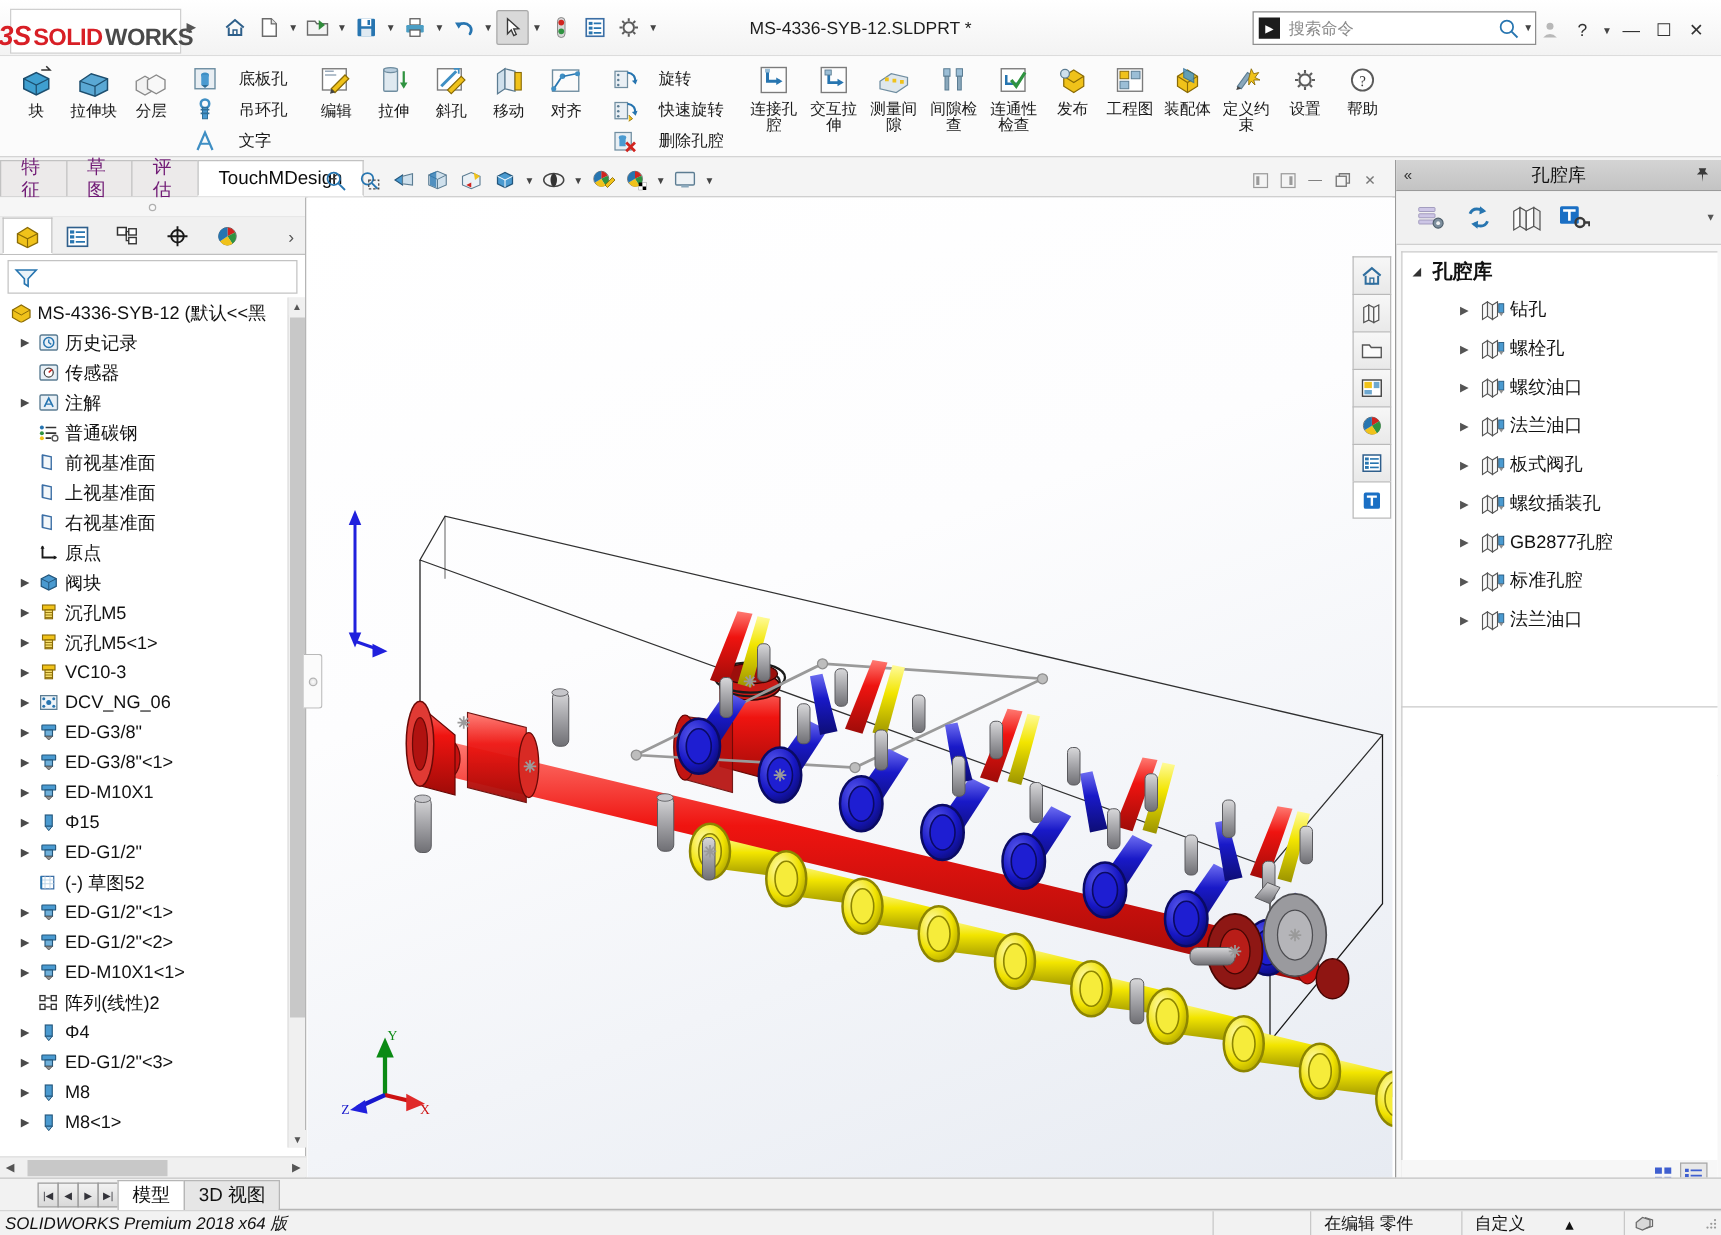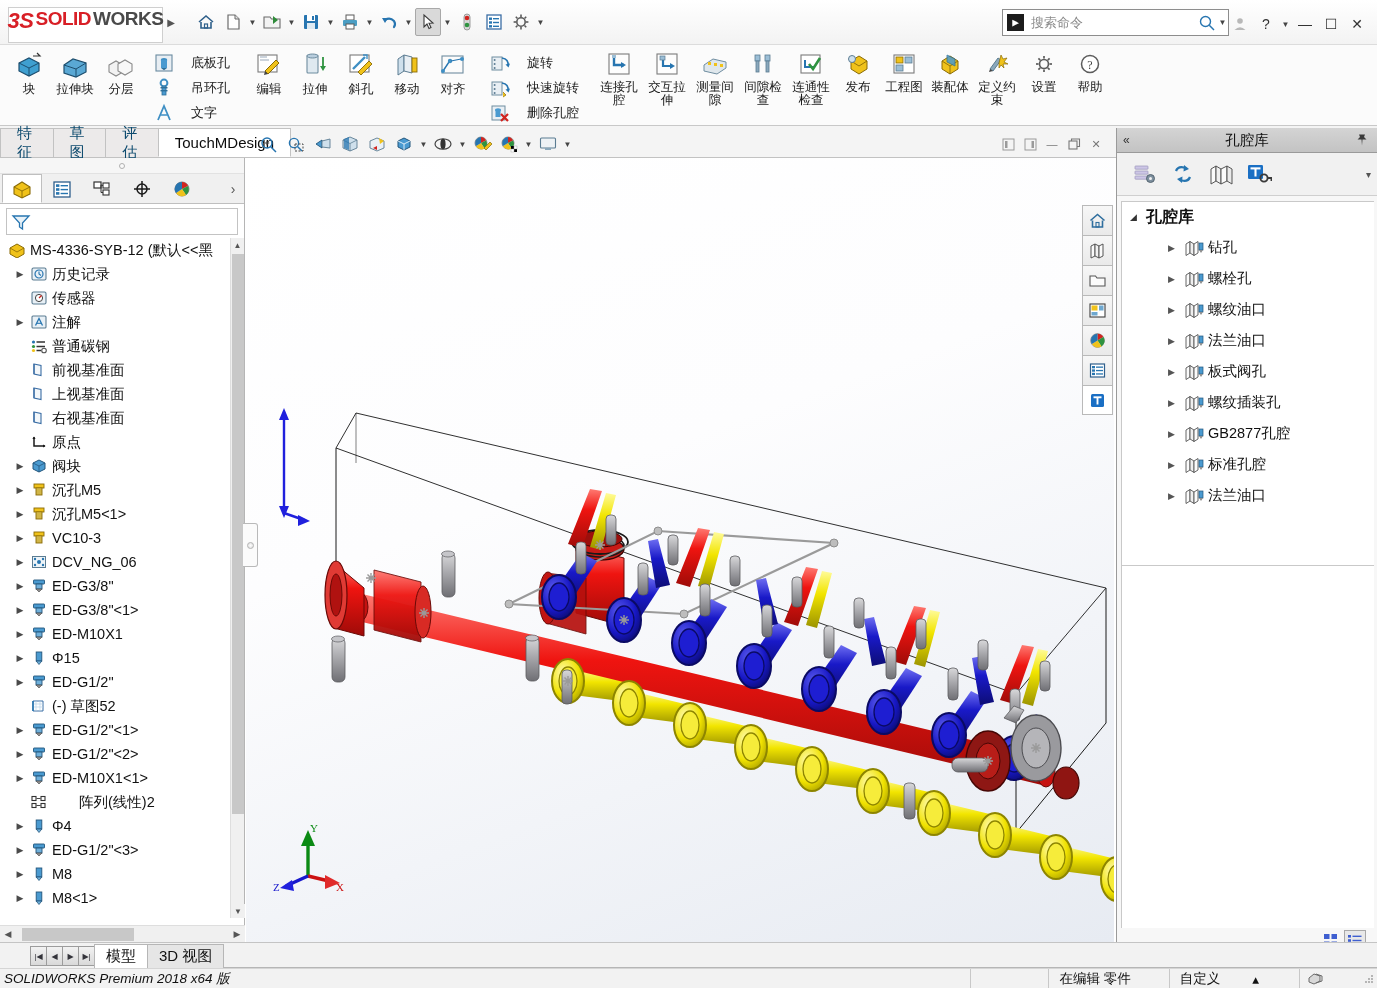--- a/index.html
+++ b/index.html
@@ -14,23 +14,23 @@
   #app { position:relative; width:1377px; height:988px; }
 
   
   .titlebar {
     position:absolute; left:0; top:0; width:1377px; height:45px;
     background: linear-gradient(#ffffff,#f3f3f3);
     border-bottom:1px solid #dcdcdc;
     display:flex; align-items:center;
   }
   .sw-logo {
-    width:155px; height:36px; margin-left:8px; margin-top:6px;
+    width:137px; height:36px; margin-left:8px; margin-top:6px;
     border:1px solid #cfcfcf; background:#fff;
-    display:flex; align-items:flex-start; justify-content:center; gap:2px;
+    display:flex; align-items:flex-end; justify-content:center; gap:2px;
     font-weight:bold; font-size:19px; letter-spacing:-0.5px;
   }
   .sw-logo .ds { color:#d81f26; font-style:italic; font-size:22px; font-weight:900;}
   .sw-logo .solid { color:#d81f26; }
   .sw-logo .works { color:#4a4a4a; }
   .logo-arrow { width:16px; text-align:center; color:#555; font-size:10px; }
   .tb-icons { display:flex; align-items:center; gap:1px; margin-left:14px; }
   .tb-btn {
     width:26px;height:28px;display:flex;align-items:center;justify-content:center;
     border:1px solid transparent; border-radius:2px;
@@ -80,21 +80,21 @@
   .rrow .lbl { font-size:13px; color:#1b1b1b; white-space:nowrap;}
 
   
   .cmdtabs {
     position:absolute; left:0; top:126px; width:290px; height:32px;
     display:flex; align-items:flex-end; background:#f4f4f4;
     border-bottom:1px solid #c2c2c2;
   }
   .ctab {
     height:29px; padding:0 16px; display:flex; align-items:center;
-    font-size:15px; color:#0c4a6e; background:#eceaea;
+    font-size:15px; color:#701a75; background:#eceaea;
     border:1px solid #c2c2c2; border-bottom:none; margin-right:-1px;
   }
   .ctab.active { background:#ffffff; border-bottom:1px solid #fff; color:#0b0b0b; position:relative; z-index:3;}
   .cmdtab-fill {
     position:absolute; left:290px; top:126px; width:1087px; height:32px;
     background:#f4f4f4; border-bottom:1px solid #c2c2c2;
   }
 
   
   .leftpanel {
@@ -339,20 +339,21 @@
               <path d="M4.8 4.8 L6.5 6.5"></path>
               <path d="M13.5 13.5 L15.2 15.2"></path>
               <path d="M15.2 4.8 L13.5 6.5"></path>
               <path d="M6.5 13.5 L4.8 15.2"></path>
             </g>
           </svg>
       </div>
       <div class="tb-caret">▼</div>
     </div>
 
+    <div class="doc-title">MS-4336-SYB-12.SLDPRT *</div>
 
     <div class="search-box">
       <div class="search-ic">▶</div>
       <div class="search-ph">搜索命令</div>
       <svg width="20" height="20" viewBox="0 0 20 20">
           <circle cx="8.5" cy="8.5" r="5" fill="none" stroke="#2775b0" stroke-width="1.4"></circle>
           <path d="M12.3 12.3 L17 17" stroke="#2775b0" stroke-width="1.5"></path>
         </svg>
       <div class="tb-caret">▼</div>
     </div>
@@ -927,21 +928,21 @@
         <span class="texp">▶</span>
         <span class="tico">
             <svg width="18" height="16" viewBox="0 0 18 16">
               <rect x="3.5" y="2" width="11" height="4" rx="0.5" fill="#4a9ad0" stroke="#23567c" stroke-width="0.9"></rect>
               <rect x="6" y="6" width="6" height="5" fill="#6fb0da" stroke="#23567c" stroke-width="0.9"></rect>
               <path d="M6 11 L9 14 L12 11 Z" fill="#8f8f8f" stroke="#555" stroke-width="0.7"></path>
             </svg>
           </span>
         <span class="tlbl">ED-M10X1&lt;1&gt;</span>
       </div>
-      <div class="trow" style="padding-left:24px;gap:27px;">
+      <div class="trow" style="padding-left:24px;">
         <span class="tico">
             <svg width="18" height="16" viewBox="0 0 18 16">
               <rect x="2" y="2.5" width="4" height="4" fill="none" stroke="#333" stroke-width="1.1"></rect>
               <rect x="2" y="9.5" width="4" height="4" fill="none" stroke="#333" stroke-width="1.1"></rect>
               <rect x="11" y="2.5" width="4" height="4" fill="none" stroke="#333" stroke-width="1.1"></rect>
               <rect x="11" y="9.5" width="4" height="4" fill="none" stroke="#333" stroke-width="1.1"></rect>
               <path d="M6.5 4.5 L10.5 4.5 M6.5 11.5 L10.5 11.5" stroke="#333" stroke-width="0.9"></path>
             </svg>
           </span>
         <span class="tlbl">阵列(线性)2</span>

